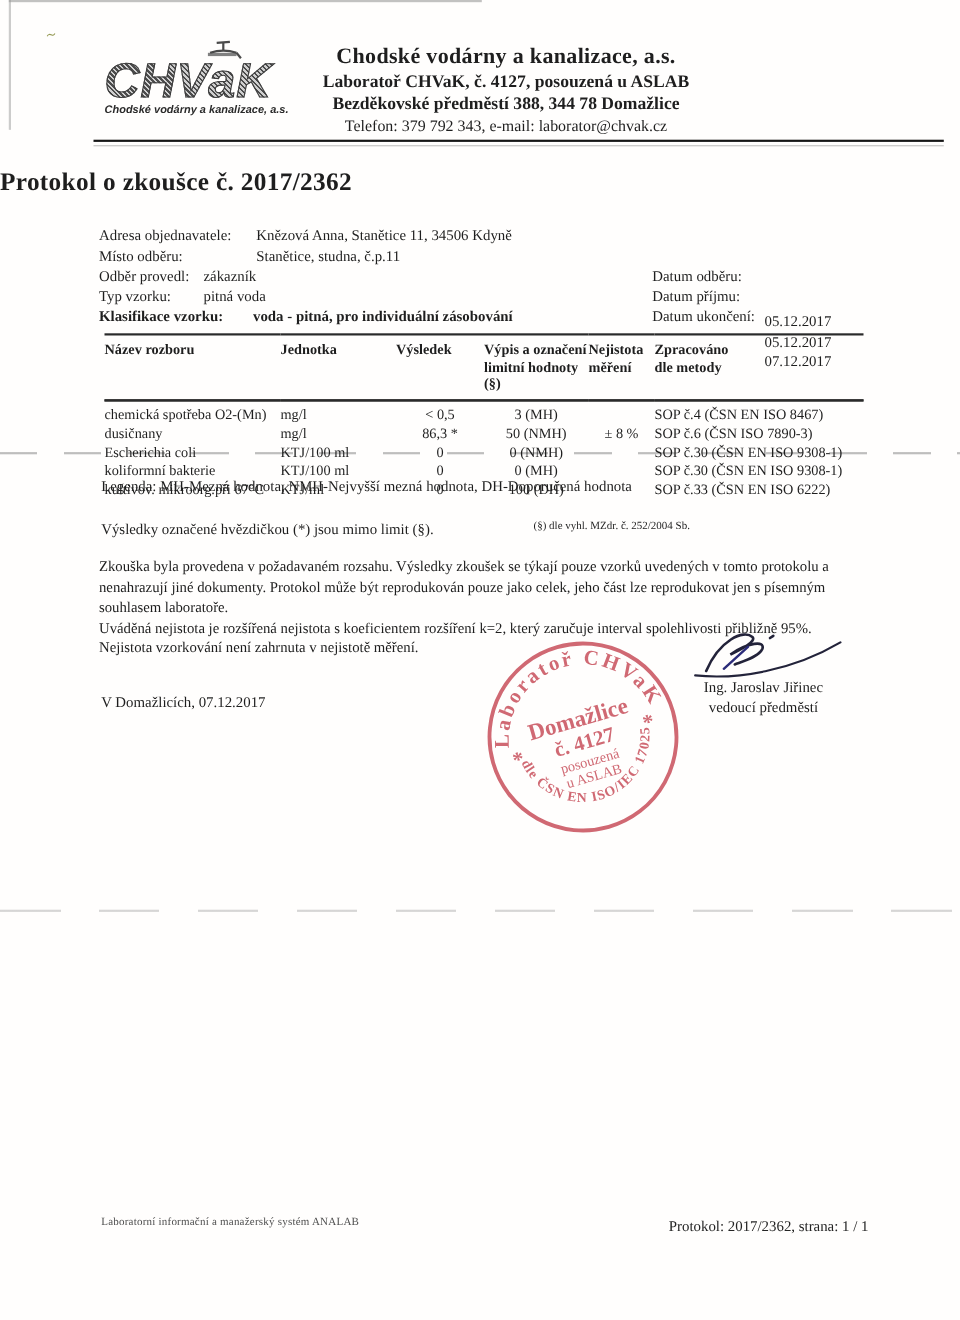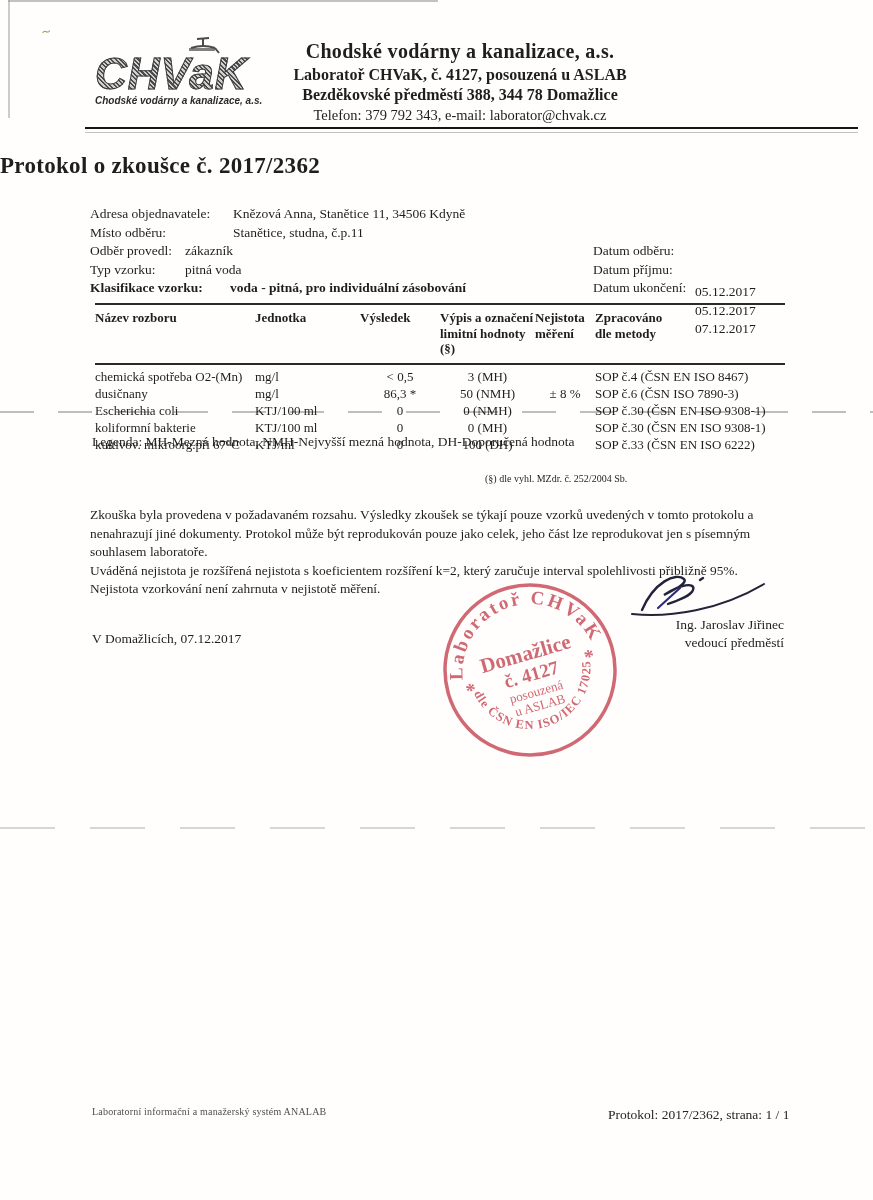--- a/index.html
+++ b/index.html
@@ -72,21 +72,21 @@
   .paras{position:absolute;left:90px;top:506px;width:712px;font-size:13.4px;line-height:18.6px;}
   .paras p{margin:0;}
 
   .place-date{position:absolute;left:92px;top:631px;font-size:13.5px;}
 
   
   .stamp{position:absolute;left:440px;top:580px;width:180px;height:180px;
     transform:rotate(-16deg);opacity:.85;}
   
   .signature{position:absolute;left:628px;top:570px;}
-  .sign-block{position:absolute;left:604px;top:616px;width:180px;text-align:right;
+  .sign-block{position:absolute;left:604px;top:616px;width:180px;text-align:center;
     font-size:13.5px;line-height:17.5px;}
 
   .footer-left{position:absolute;left:92px;top:1106px;font-size:10px;color:#4e4e4e;
     letter-spacing:.2px;filter:blur(.2px);}
   .footer-right{position:absolute;left:608px;top:1107px;font-size:13.5px;color:#242424;}
 </style>
 </head>
 <body>
 
 <div class="page">
@@ -203,20 +203,21 @@
           <td class="c1">KTJ/ml</td>
           <td class="c2">0</td>
           <td class="c3">100 (DH)</td>
           <td class="c4"></td>
           <td class="c5">SOP č.33 (ČSN EN ISO 6222)</td>
         </tr>
       </tbody>
   </table>
 
   <div class="legend">Legenda: MH-Mezná hodnota, NMH-Nejvyšší mezná hodnota, DH-Doporučená hodnota</div>
+  <div class="note-asterisk">Výsledky označené hvězdičkou (*) jsou mimo limit (§).</div>
   <div class="note-ref">(§) dle vyhl. MZdr. č. 252/2004 Sb.</div>
 
   <div class="paras">
     <p>Zkouška byla provedena v požadavaném rozsahu. Výsledky zkoušek se týkají pouze vzorků uvedených v tomto protokolu a nenahrazují jiné dokumenty. Protokol může být reprodukován pouze jako celek, jeho část lze reprodukovat jen s písemným souhlasem laboratoře.</p>
     <p>Uváděná nejistota je rozšířená nejistota s koeficientem rozšíření k=2, který zaručuje interval spolehlivosti přibližně 95%.</p>
     <p>Nejistota vzorkování není zahrnuta v nejistotě měření.</p>
   </div>
 
   <div class="place-date">V Domažlicích,  07.12.2017</div>
 

